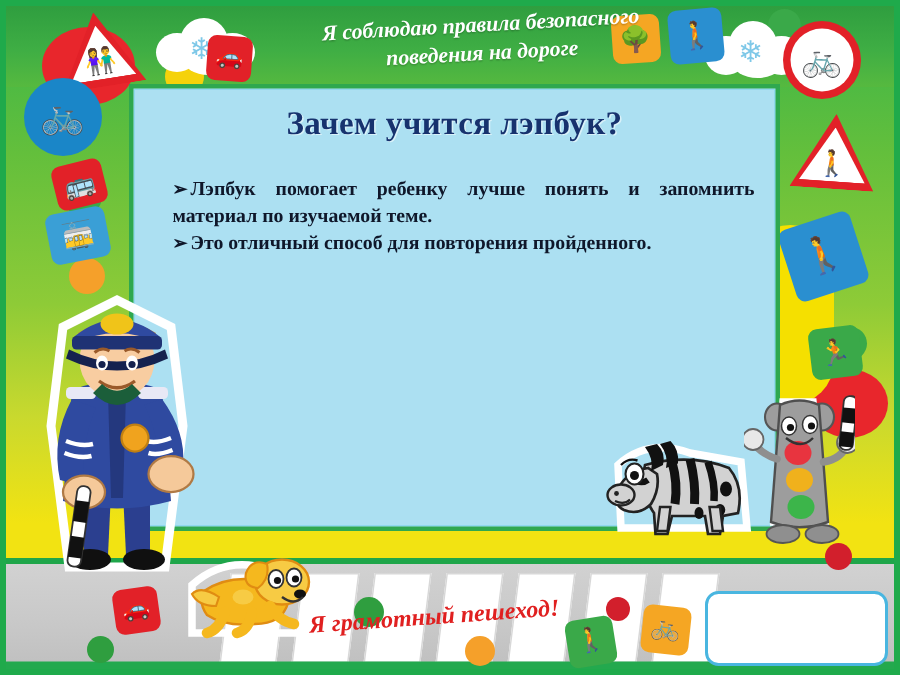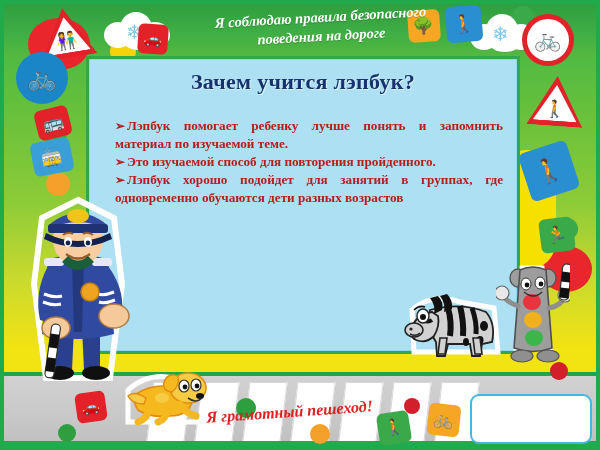--- a/index.html
+++ b/index.html
@@ -59,21 +59,21 @@
     color:#17326e;
     letter-spacing:.3px;
     text-shadow:1px 1px 0 rgba(255,255,255,.55);
     font-family:"Liberation Serif", serif;
   }
   .bullets{
     margin:22px 14px 0 26px;
     font-size:13.2px;
     line-height:1.30;
     font-weight:bold;
-    color:#b91c1c;
+    color:#0f172a;
     text-align:justify;
     font-family:"Liberation Serif", serif;
   }
   .bullets p{margin:0 0 1px 0;}
   .bullets .g{margin-right:2px;font-size:12px;}
 
   
   .banner-top{
     position:absolute;left:196px;top:2px;width:250px;height:50px;
     color:#ffffff;
@@ -257,22 +257,21 @@
   <div class="sign-square" style="left:428px;top:404px;width:32px;height:32px;background:#f5a623;transform:rotate(6deg);">
     <span class="glyph" style="color:#fff;font-size:16px;">🚲</span>
   </div>
 
   <div class="banner-top">Я соблюдаю правила безопасного поведения на дороге</div>
 
   <div class="panel">
     <div class="panel-title">Зачем учится лэпбук?</div>
     <div class="bullets">
       <p><span class="g">➢</span><span>Лэпбук помогает ребенку лучше понять и запомнить материал по изучаемой теме.</span></p>
-      <p><span class="g">➢</span><span>Это изучаемой способ для повторения пройденного.</span></p>
-      <p><span class="g">➢</span><span>Лэпбук хорошо подойдет для занятий в группах, где одновременно обучаются дети разных возрастов</span></p>
+      <p><span class="g">➢</span><span>Это отличный способ для повторения пройденного.</span></p>
     </div>
   </div>
 
   <svg class="char police" viewBox="0 0 120 200">
     <g stroke="#ffffff" stroke-width="6" fill="none">
       <path d="M60 12 L96 30 L104 96 L92 190 L28 190 L16 96 L24 30 Z"></path>
     </g>
 
     <path d="M38 140 L38 182 L54 182 L56 140 Z" fill="#2b3f8f"></path>
     <path d="M64 140 L66 182 L82 182 L82 140 Z" fill="#2b3f8f"></path>

